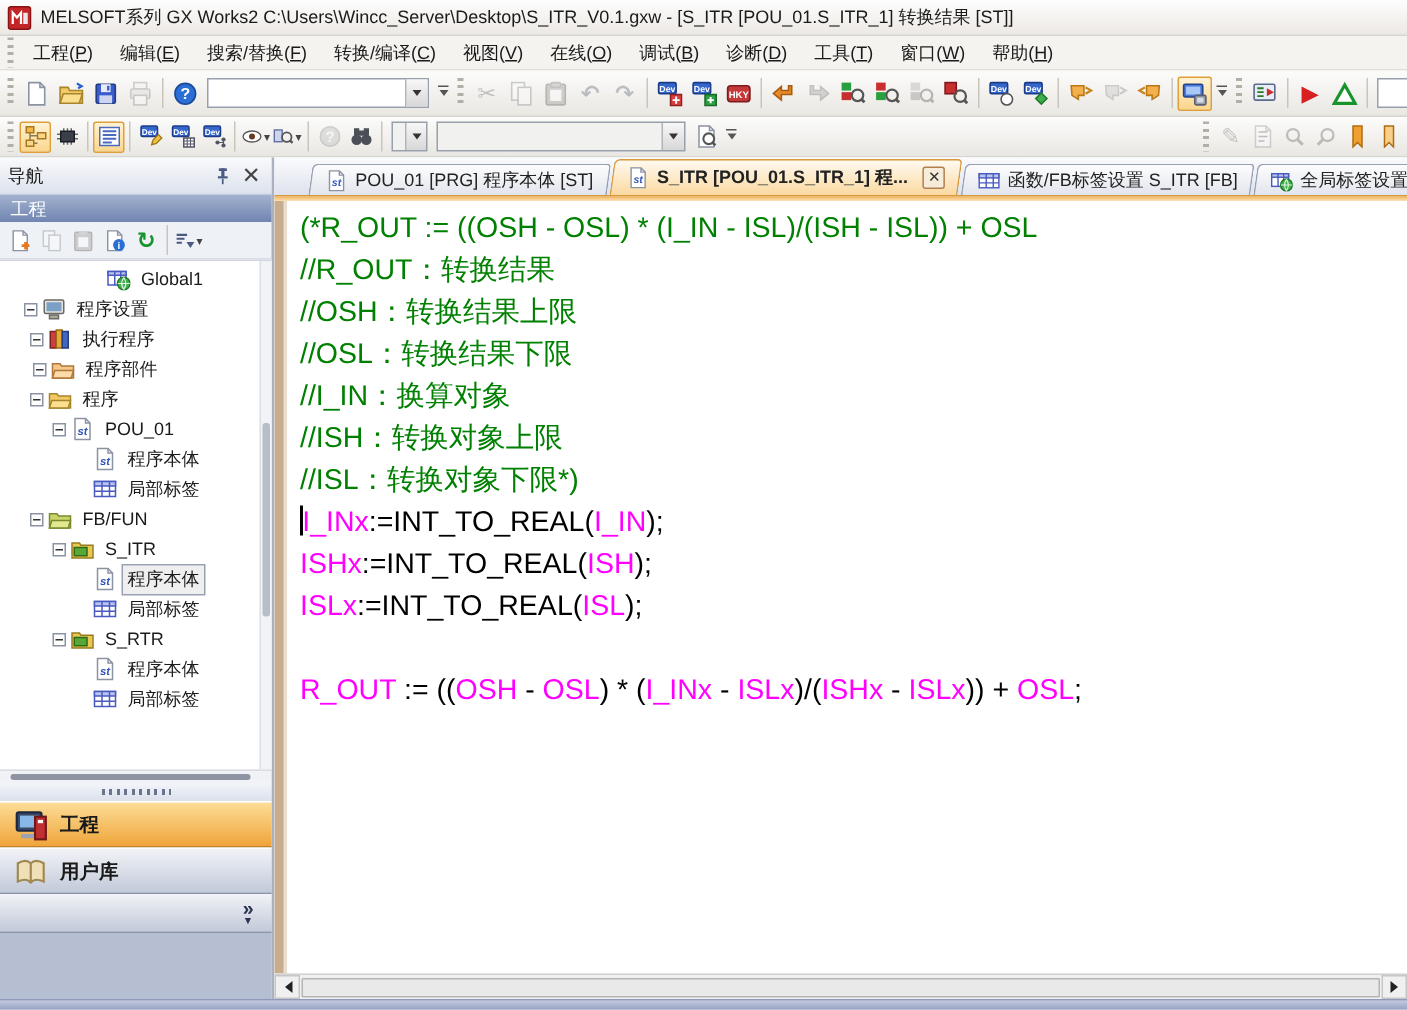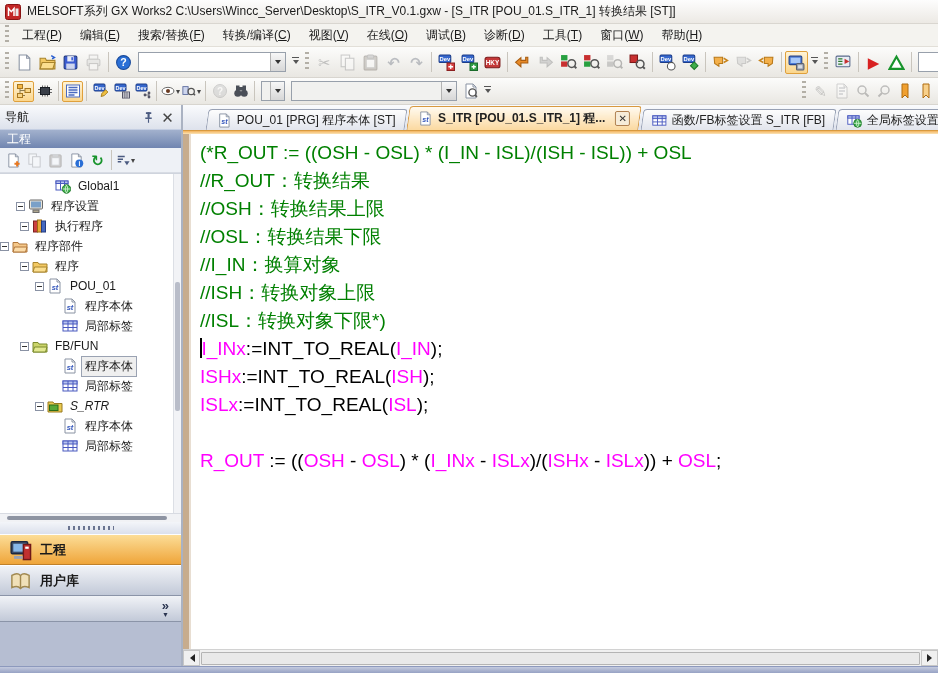--- a/index.html
+++ b/index.html
@@ -545,21 +545,21 @@
           <div class="sep"></div>
           <span class="tbtn">
             <svg viewBox="0 0 16 16">
               <path d="M2 3.5h8M2 6.5h6M2 9.5h4" stroke="#4a5a80" stroke-width="1.6"></path>
               <path d="M9.5 9h6l-3 4.5z" fill="#4a5a80"></path>
             </svg>
             <span class="dd">▾</span>
           </span>
         </div>
       <div class="tree" id="tree">
-          <div class="trow" style="padding-left: 43px;">
+          <div class="trow" style="padding-left: 43px; margin-left: 16px;">
             <span class="texp-gap"></span>
             <span class="ticon">
               <svg viewBox="0 0 16 16">
                 <rect x="1" y="3" width="12" height="9" fill="#fff" stroke="#4a5ac0"></rect>
                 <rect x="1" y="3" width="12" height="2.5" fill="#b8c4ee" stroke="#4a5ac0"></rect>
                 <path d="M5.5 3v9M9.5 3v9" stroke="#4a5ac0"></path>
                 <circle cx="11.5" cy="11" r="4.2" fill="#3fae4c" stroke="#1e7a2a"></circle>
                 <path d="M7.5 11h8M11.5 7c1.7 2.5 1.7 5.5 0 8c-1.7-2.5-1.7-5.5 0-8" fill="none" stroke="#e0f5e0" stroke-width=".8"></path>
               </svg>
             </span>
@@ -584,21 +584,21 @@
             </span>
             <span class="ticon">
               <svg viewBox="0 0 16 16">
                 <rect x="1.5" y="3" width="4" height="11" fill="#cc4040" stroke="#7c2020"></rect>
                 <rect x="5.5" y="2" width="4" height="12" fill="#e8a838" stroke="#9c6c10"></rect>
                 <rect x="9.5" y="3" width="4" height="11" fill="#4468c0" stroke="#243c80"></rect>
               </svg>
             </span>
             <span class="tlabel">执行程序</span>
           </div>
-          <div class="trow" style="padding-left: 0;">
+          <div class="trow" style="padding-left: 22px;">
             <span class="texp minus">
               <i></i>
             </span>
             <span class="ticon">
               <svg viewBox="0 0 16 16">
                 <path d="M1 4.5h5l1 1.5h8v8H1z" fill="#f5c88a" stroke="#b0763a"></path>
                 <path d="M1 14l1.5-5H15L13.5 14z" fill="#fbdba8" stroke="#b0763a"></path>
               </svg>
             </span>
             <span class="tlabel">程序部件</span>
@@ -655,20 +655,32 @@
               <i></i>
             </span>
             <span class="ticon">
               <svg viewBox="0 0 16 16">
                 <path d="M1 4.5h5l1 1.5h8v8H1z" fill="#cbd46a" stroke="#7a8a2c"></path>
                 <path d="M1 14l1.5-5H15L13.5 14z" fill="#e2e890" stroke="#7a8a2c"></path>
               </svg>
             </span>
             <span class="tlabel">FB/FUN</span>
           </div>
+          <div class="trow" style="padding-left: 35px;">
+            <span class="texp minus">
+              <i></i>
+            </span>
+            <span class="ticon">
+              <svg viewBox="0 0 16 16">
+                <path d="M1 4h5l1 1.5h8V14H1z" fill="#e8c850" stroke="#9a7c20"></path>
+                <rect x="2.5" y="7" width="8.5" height="5.5" fill="#58a838" stroke="#2c6c18"></rect>
+              </svg>
+            </span>
+            <span class="tlabel">S_ITR</span>
+          </div>
           <div class="trow sel" style="padding-left: 50px;">
             <span class="texp-gap"></span>
             <span class="ticon">
               <svg viewBox="0 0 16 16">
                 <path d="M3 1h7l3 3v11H3z" fill="#fff" stroke="#8a93a3"></path>
                 <path d="M10 1v3h3" fill="none" stroke="#8a93a3"></path>
                 <text x="8" y="12" font-size="7.5" font-style="italic" font-weight="bold" fill="#3355bb" text-anchor="middle">st</text>
               </svg>
             </span>
             <span class="tlabel">程序本体</span>
@@ -677,21 +689,21 @@
             <span class="texp-gap"></span>
             <span class="ticon">
               <svg viewBox="0 0 16 16">
                 <rect x="1" y="3" width="14" height="10" fill="#fff" stroke="#4a5ac0"></rect>
                 <rect x="1" y="3" width="14" height="3" fill="#b8c4ee" stroke="#4a5ac0"></rect>
                 <path d="M6 3v10M11 3v10M1 9.5h14" stroke="#4a5ac0"></path>
               </svg>
             </span>
             <span class="tlabel">局部标签</span>
           </div>
-          <div class="trow" style="padding-left: 35px; font-style: italic;">
+          <div class="trow" style="padding-left: 35px;">
             <span class="texp minus">
               <i></i>
             </span>
             <span class="ticon">
               <svg viewBox="0 0 16 16">
                 <path d="M1 4h5l1 1.5h8V14H1z" fill="#e8c850" stroke="#9a7c20"></path>
                 <rect x="2.5" y="7" width="8.5" height="5.5" fill="#58a838" stroke="#2c6c18"></rect>
               </svg>
             </span>
             <span class="tlabel">S_RTR</span>

